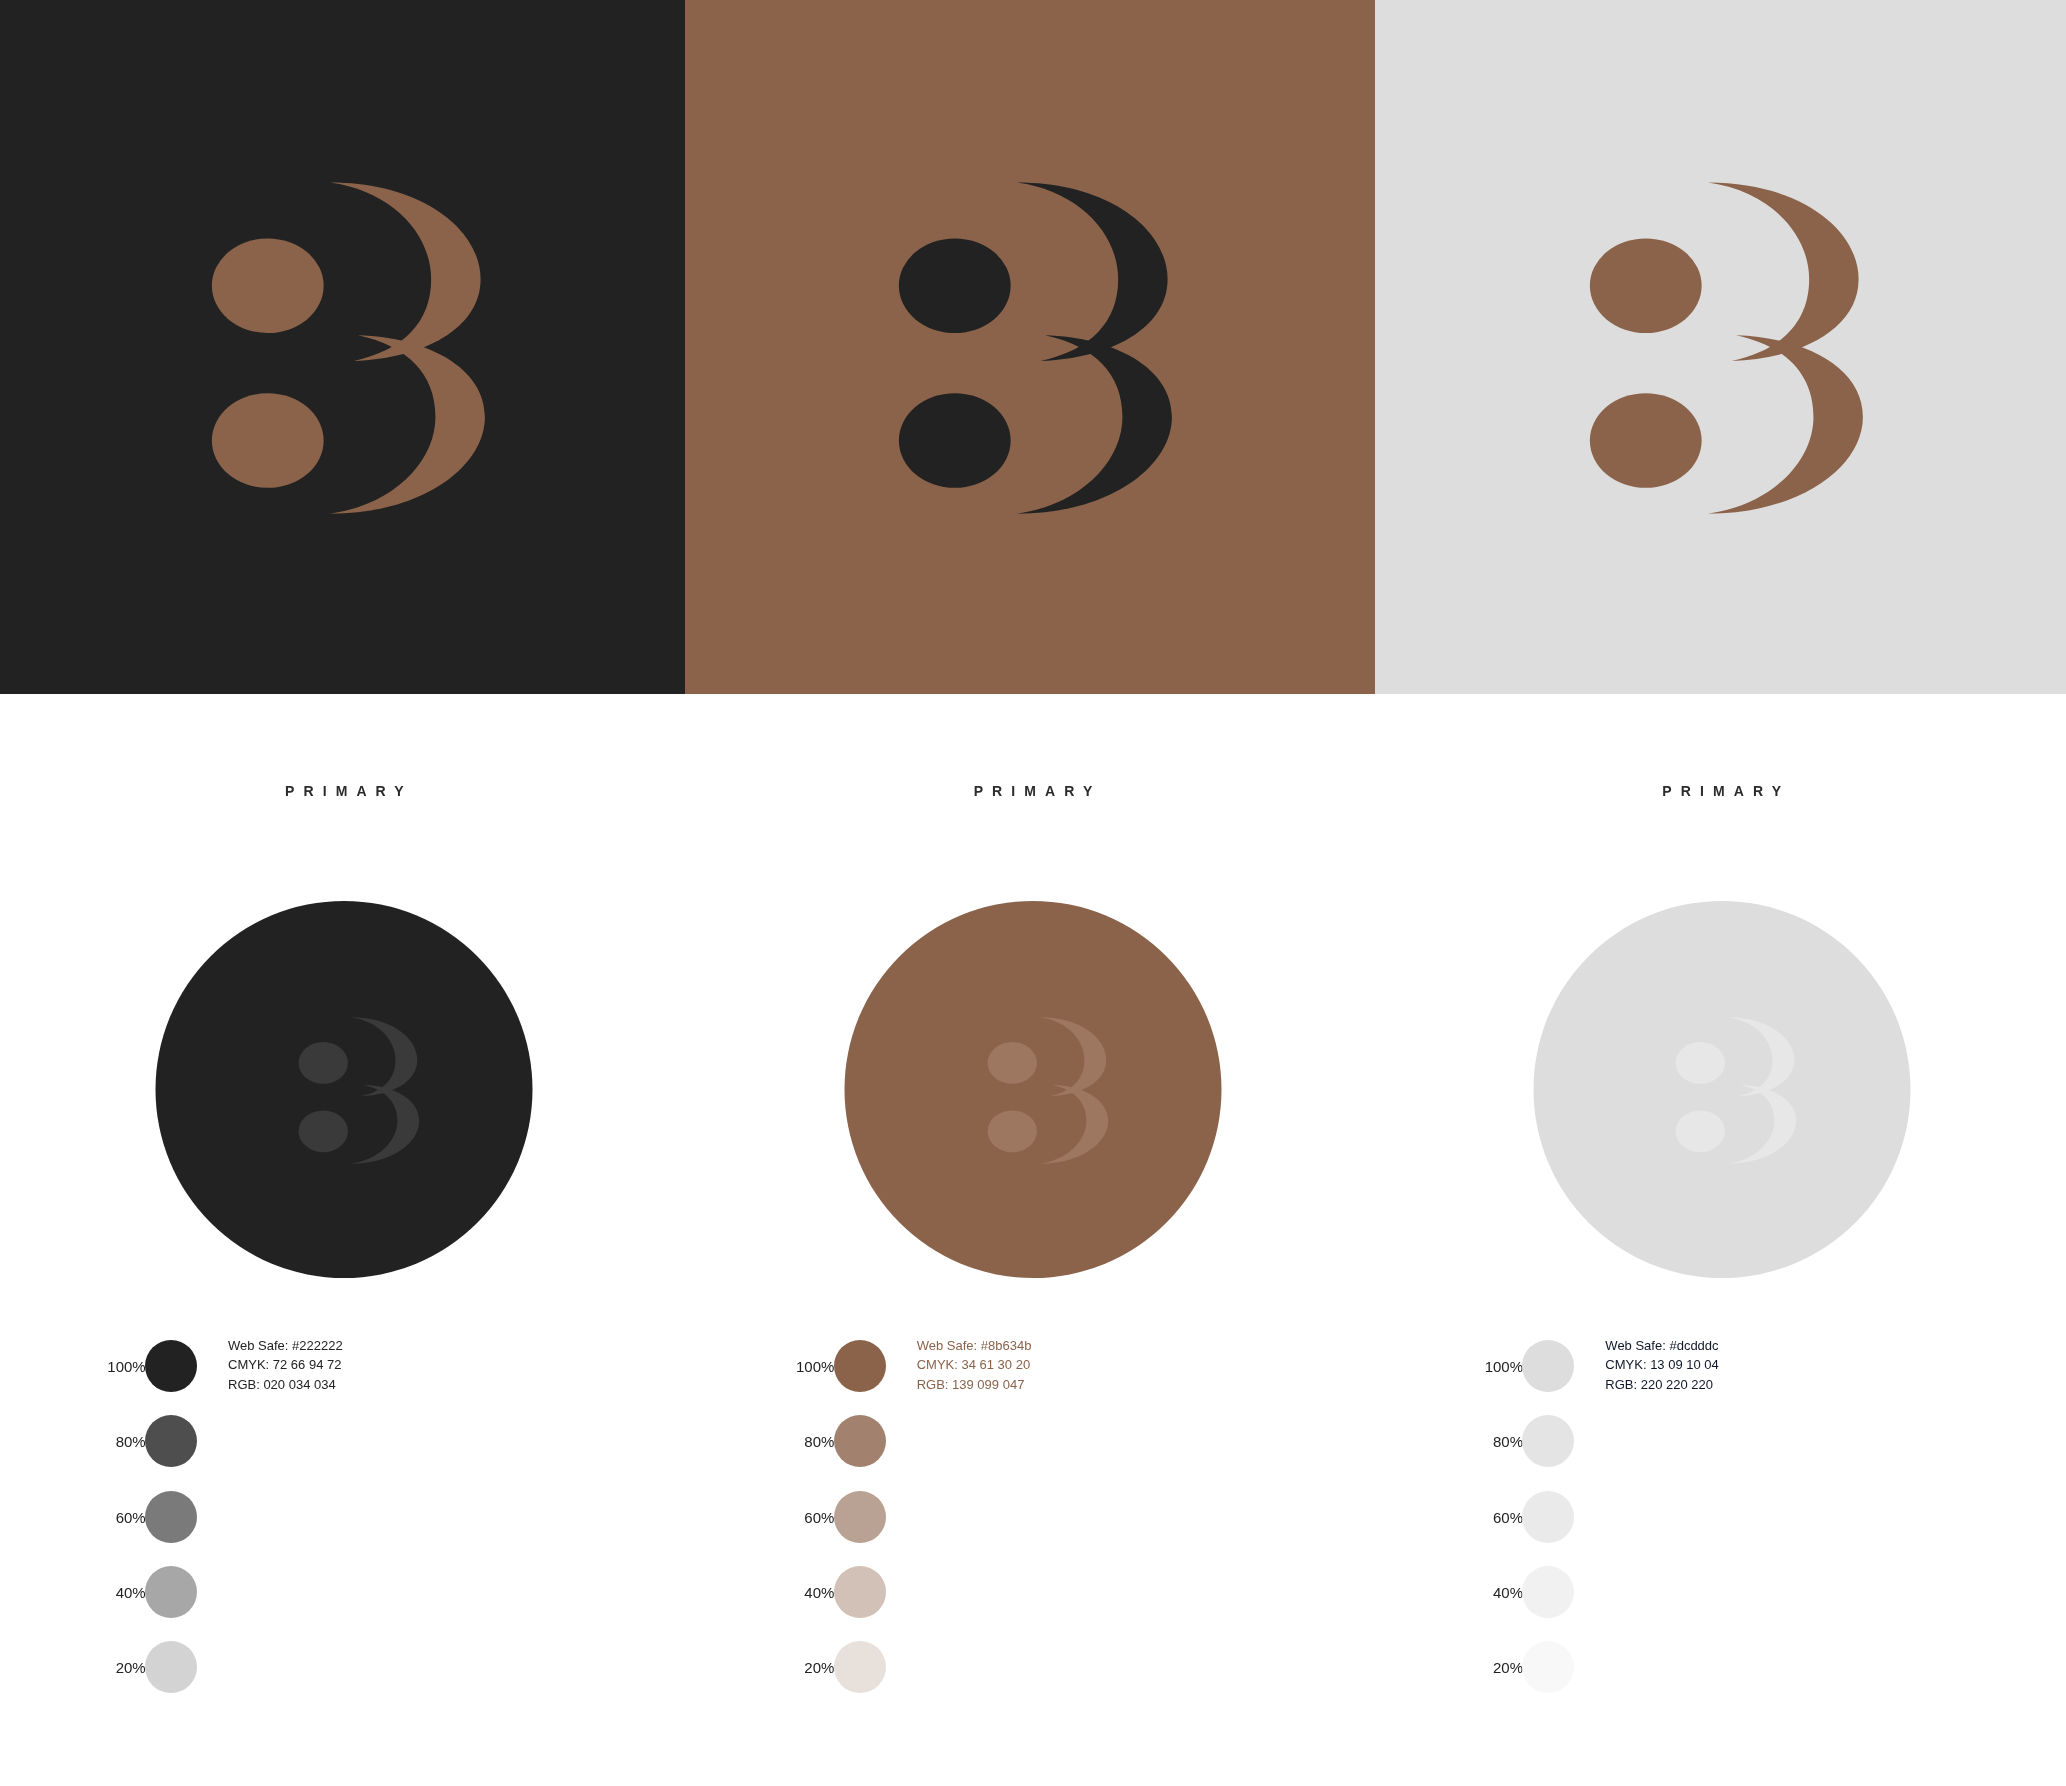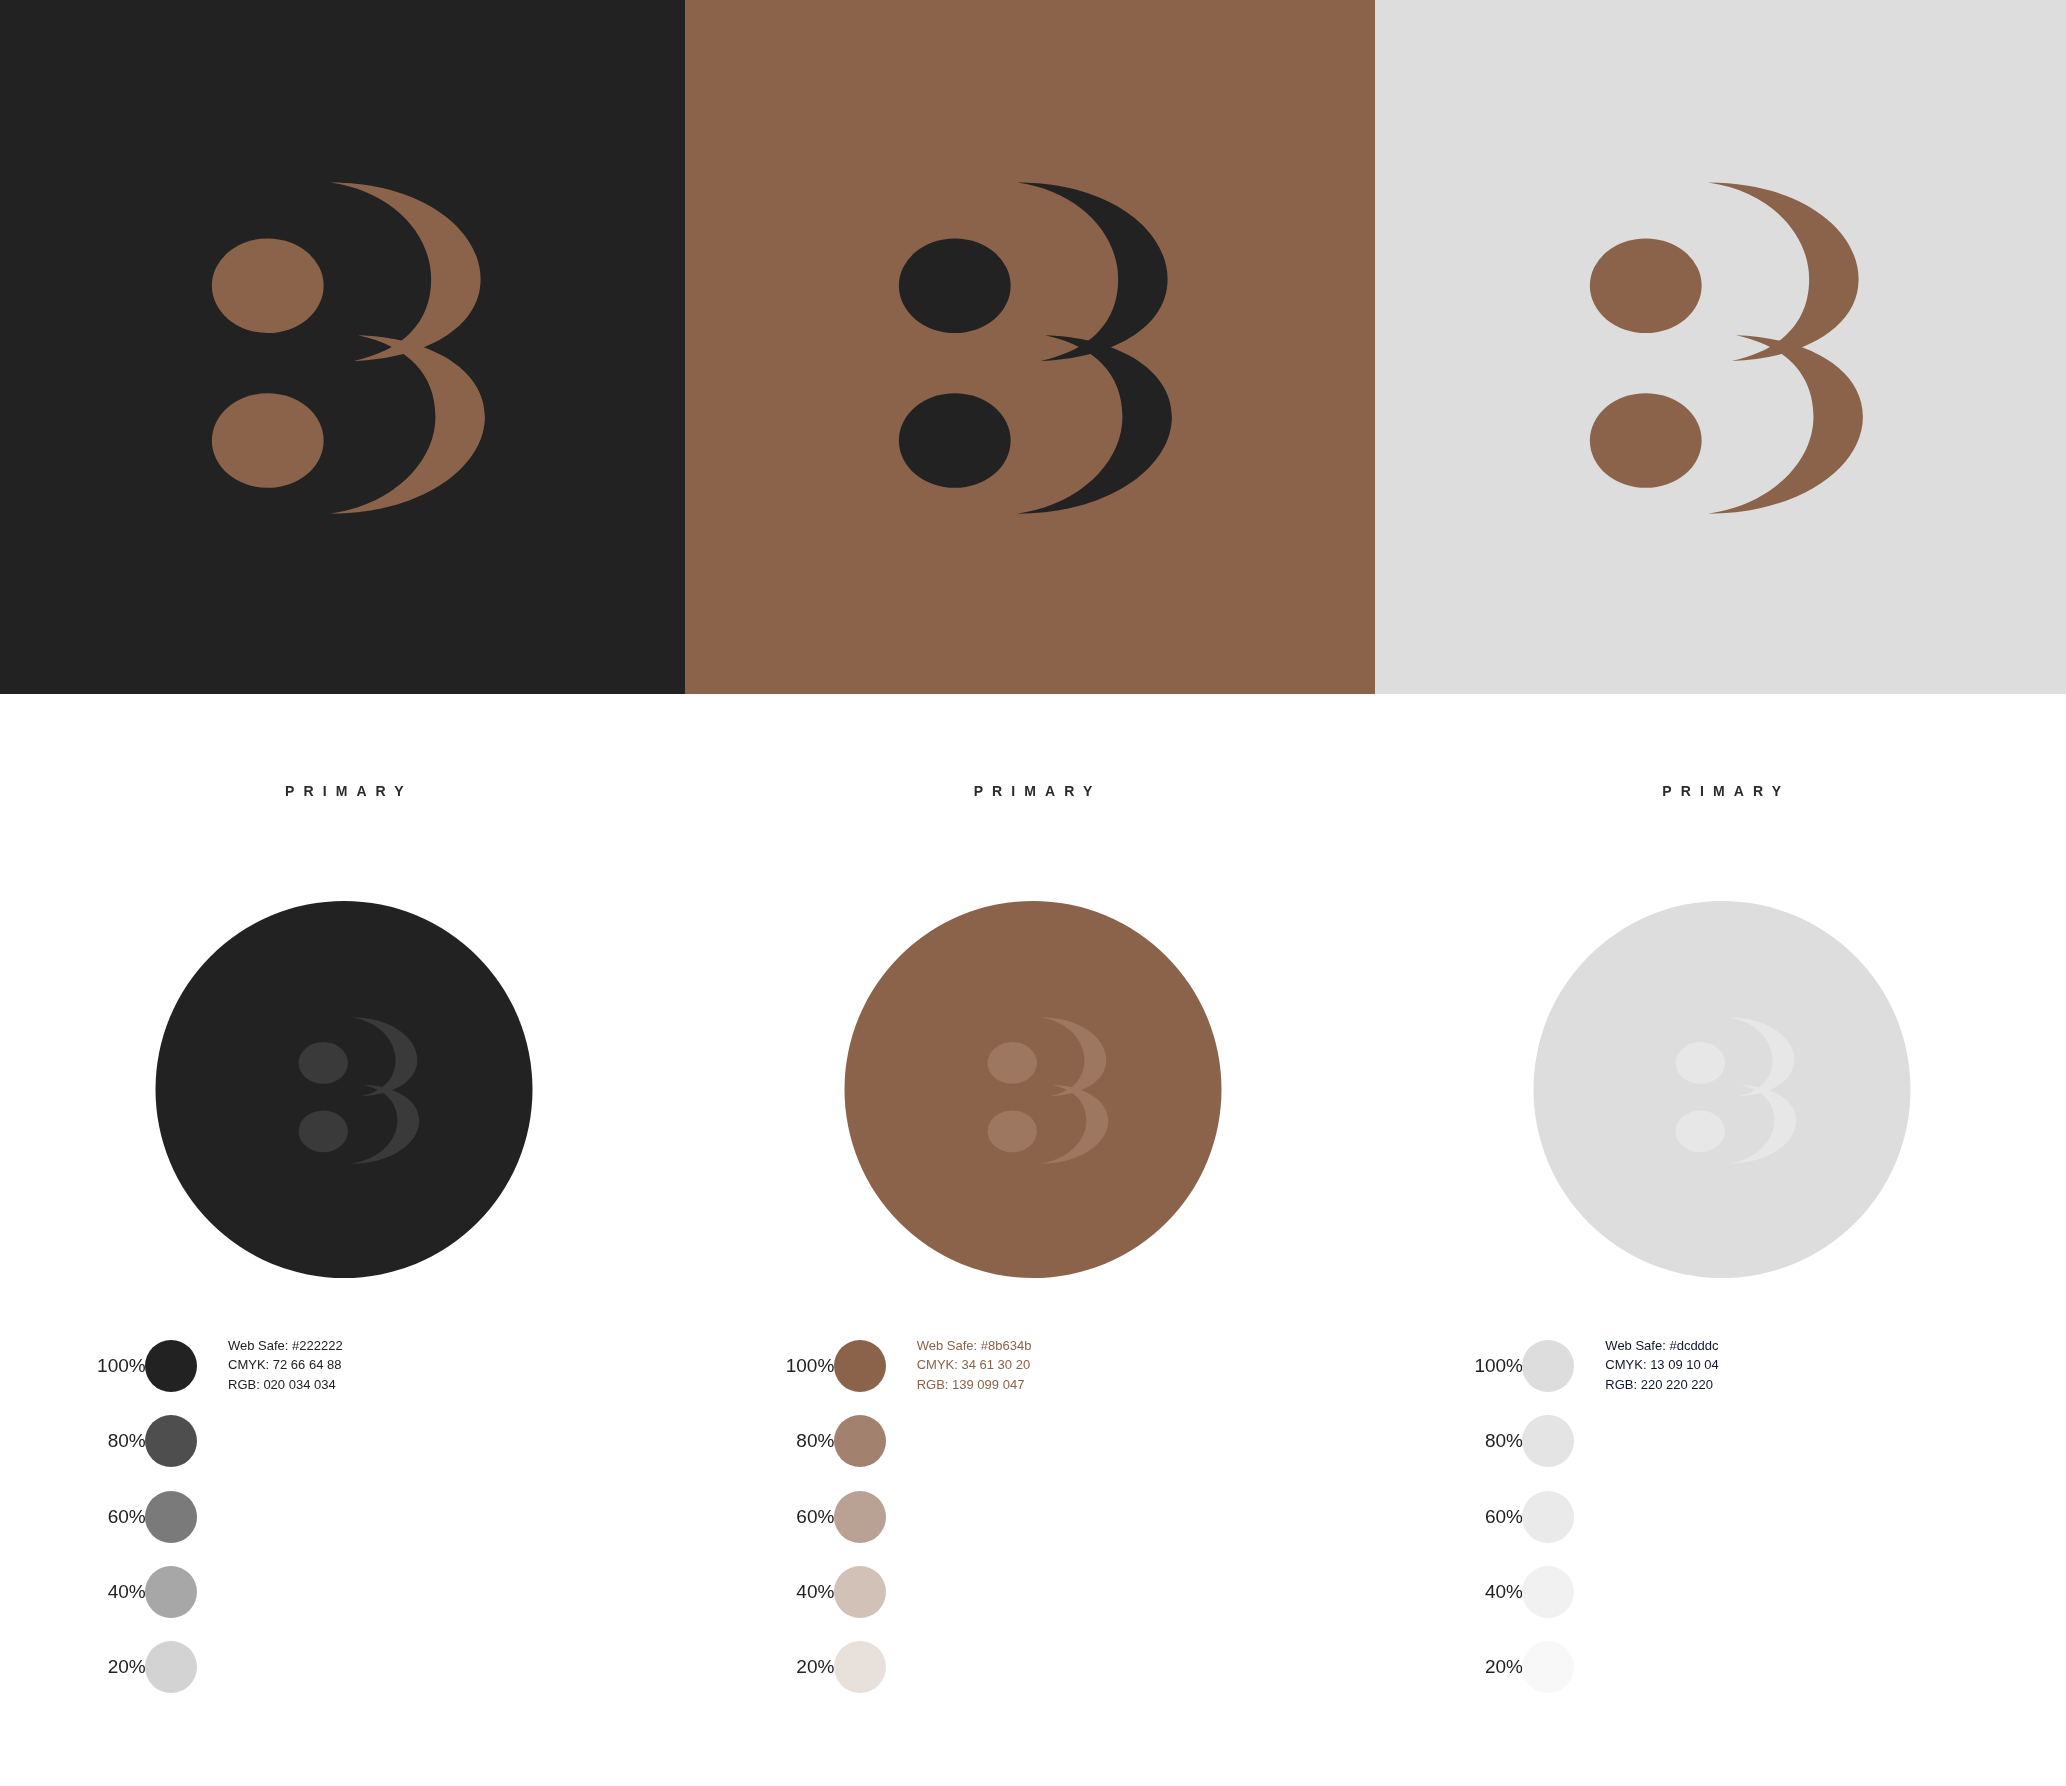--- a/index.html
+++ b/index.html
@@ -98,21 +98,21 @@
     position: absolute;
     left: 0;
     width: 100%;
     height: 52px;
   }
   .tint-pct {
     position: absolute;
     right: 543px;
     top: 50%;
     transform: translateY(-50%);
-    font-size: 19px;
+    font-size: 15px;
     color: #222222;
     white-space: nowrap;
   }
   .tint-dot {
     position: absolute;
     left: 145px;
     top: 50%;
     transform: translateY(-50%);
     width: 52px;
     height: 52px;
@@ -181,21 +181,21 @@
         <path d="M128 330 C214 330 272 286 272 240 C272 194 218 166 154 164
                  C200 174 226 200 226 240 C226 282 186 322 128 330 Z" fill="#3a3a3a"></path>
       </svg>
     </div>
     <div class="tints">
       <div class="tint-row" style="top:0px">
         <span class="tint-pct">100%</span>
         <span class="tint-dot" style="background: rgb(34, 34, 34);"></span>
         <span class="spec-block" style="color: rgb(34, 34, 34);">
           <span class="spec-line">Web Safe: #222222</span>
-          <span class="spec-line">CMYK: 72  66  64  88</span>
+          <span class="spec-line">CMYK: 72  66  94  72</span>
           <span class="spec-line">RGB: 020  034  034</span>
         </span>
       </div>
       <div class="tint-row" style="top:75px">
         <span class="tint-pct">80%</span>
         <span class="tint-dot" style="background: rgb(78, 78, 78);"></span>
       </div>
       <div class="tint-row" style="top:151px">
         <span class="tint-pct">60%</span>
         <span class="tint-dot" style="background: rgb(122, 122, 122);"></span>

